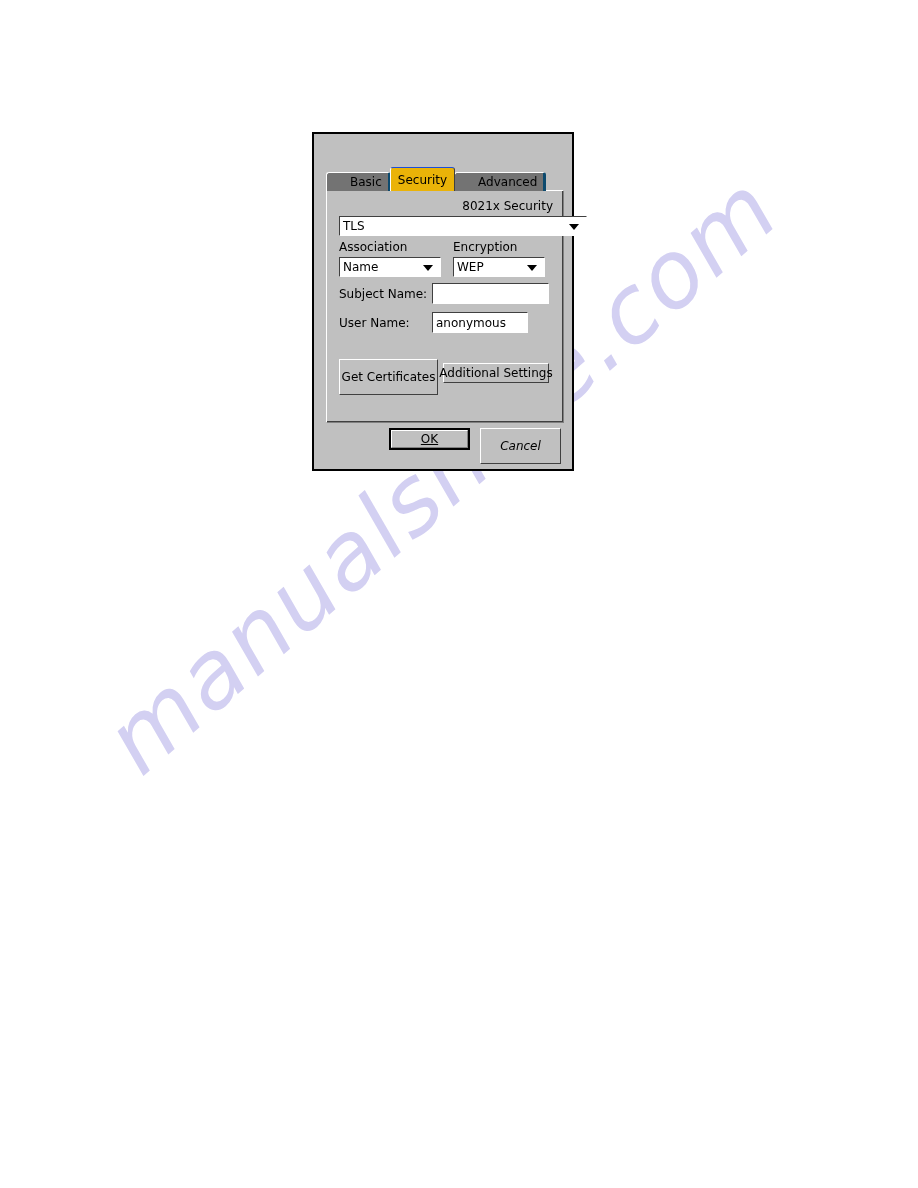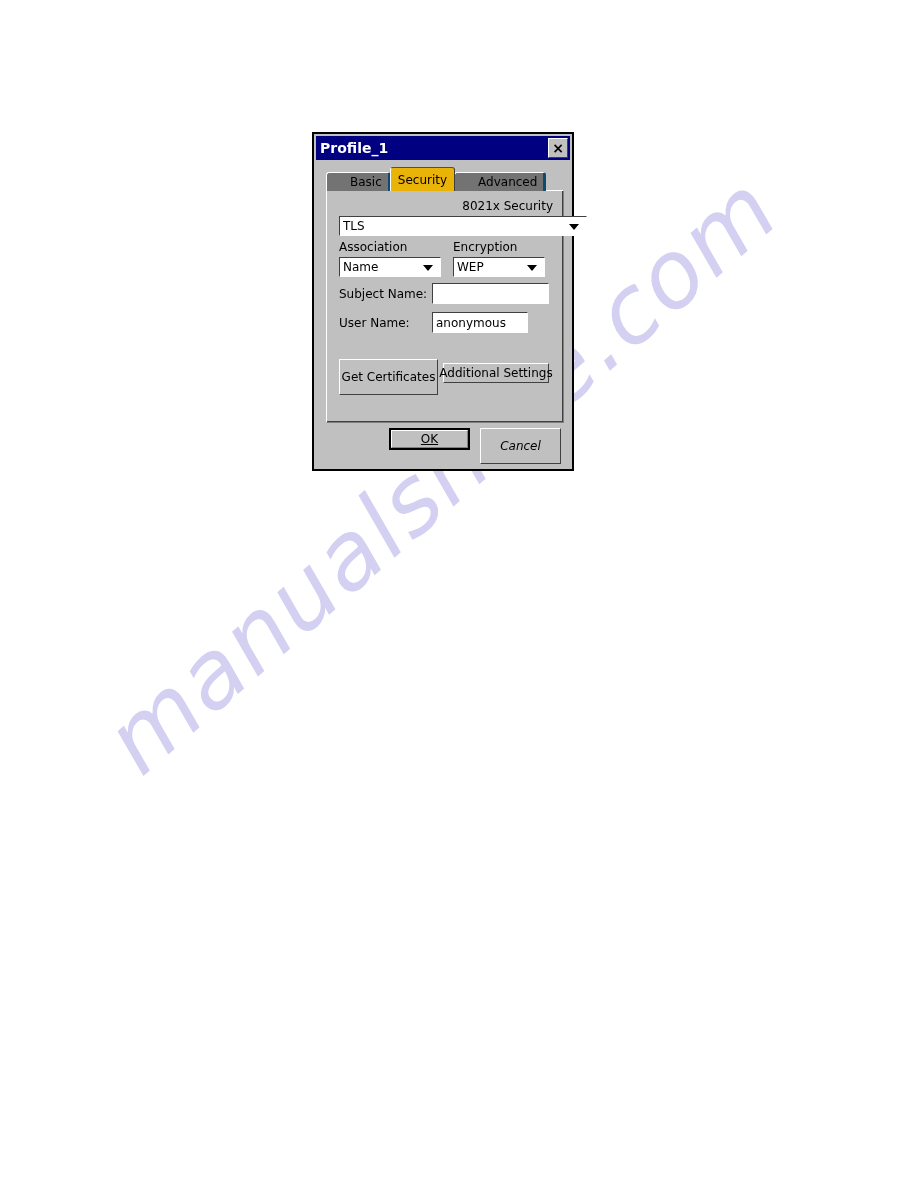--- a/index.html
+++ b/index.html
@@ -223,24 +223,20 @@
 </style>
 </head>
 <body>
 
 <div id="watermark-layer">
   <div id="watermark-text">manualshive.com</div>
 </div>
 
 <div id="dialog-window">
 
-  <div id="title-bar">
-    <span id="title-text">Profile_1</span>
-    <div id="close-button">×</div>
-  </div>
 
   <div id="tab-strip">
     <div class="tab">Basic</div>
     <div class="tab active">Security</div>
     <div class="tab">Advanced</div>
   </div>
 
   <div id="tab-panel">
     <div id="tab-panel-inner">
 

